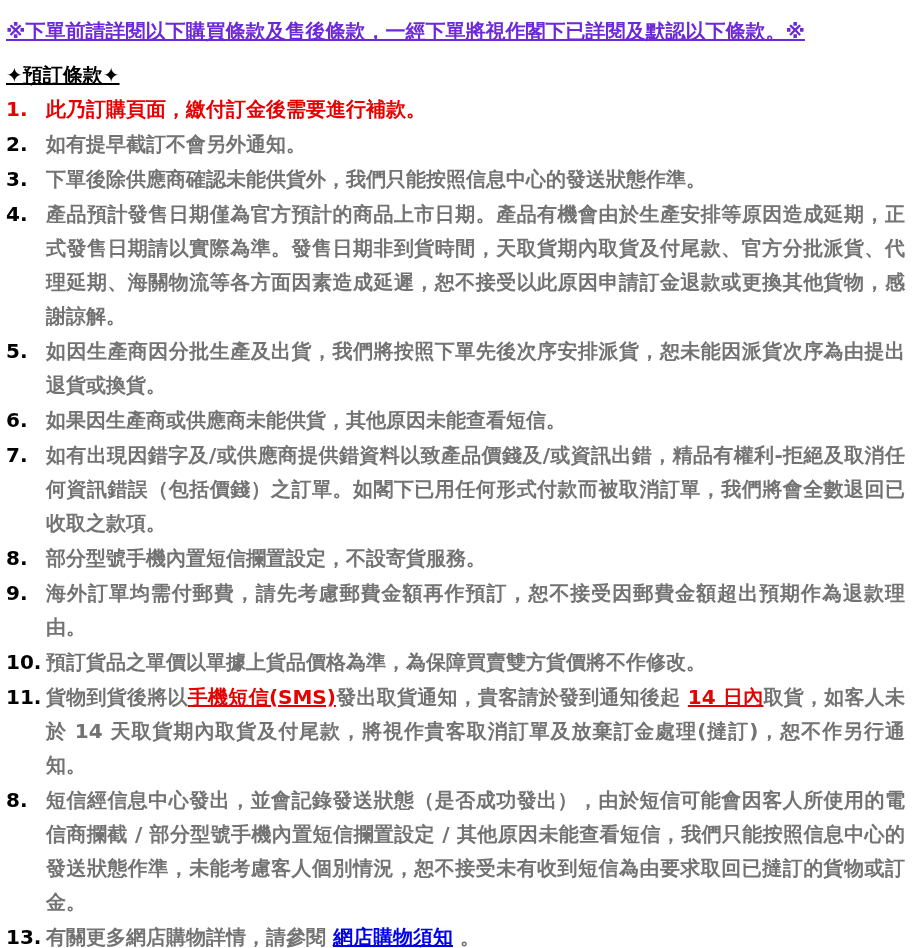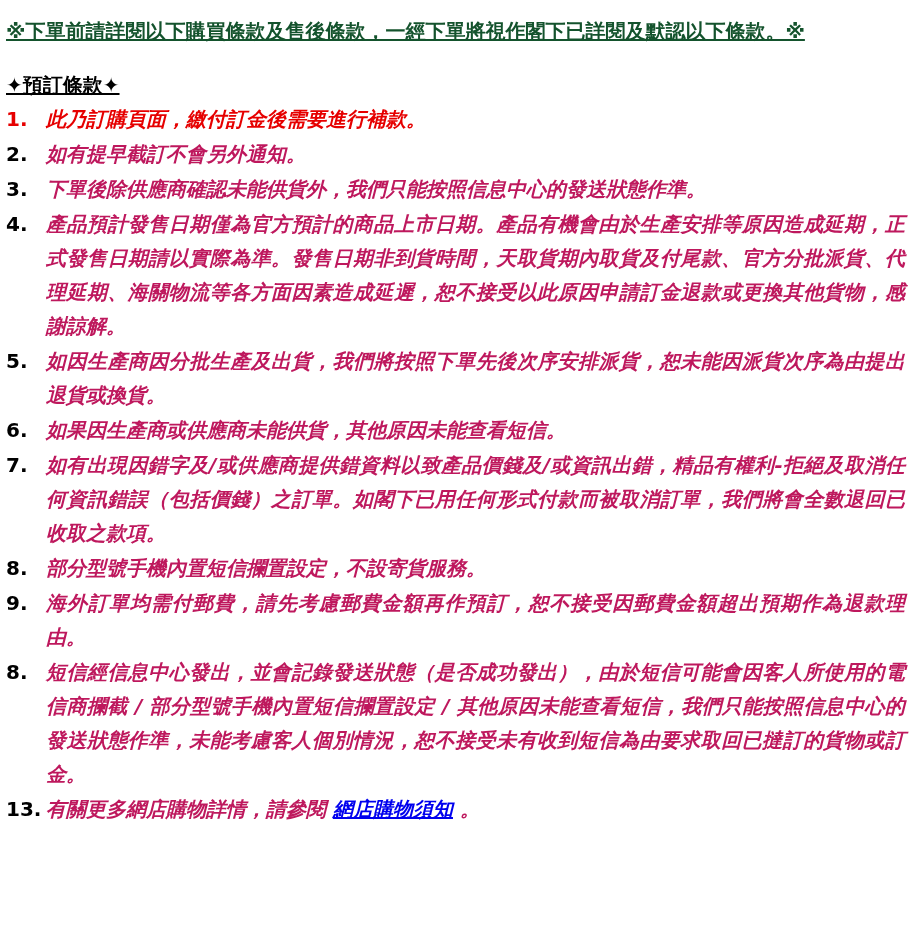--- a/index.html
+++ b/index.html
@@ -13,23 +13,23 @@
     box-sizing: border-box;
     overflow: hidden;
     padding: 10px 8px 0 6px;
     font-family: "DejaVu Sans", sans-serif;
     font-weight: bold;
     color: #000000;
     font-size: 20px;
     line-height: 34px;
   }
   .header {
-    color: #14532d;
+    color: #6d28d9;
     text-decoration: underline;
-    margin: 4px 0 20px 0;
+    margin: 4px 0 10px 0;
   }
   .section-title {
     text-decoration: underline;
     margin: 0 0 0 0;
   }
   .terms-list {
     margin: 0;
     padding: 0;
   }
   .item {
@@ -37,37 +37,36 @@
     align-items: flex-start;
     margin: 0 0 1px 0;
   }
   .num {
     flex: 0 0 40px;
     white-space: nowrap;
   }
   .content {
     flex: 1 1 auto;
     text-align: justify;
-    font-style: italic;
   }
   .item.red .num,
   .seg-red {
     color: #e60000;
   }
   .seg-red-underline {
     color: #e60000;
     text-decoration: underline;
   }
   .seg-link {
     color: #0000ee;
     text-decoration: underline;
     cursor: pointer;
   }
   .seg-normal {
-    color: #be185d;
+    color: #737373;
   }
 </style>
 </head>
 <body>
 
 <div class="page">
   <div class="header">※下單前請詳閱以下購買條款及售後條款，一經下單將視作閣下已詳閱及默認以下條款。※</div>
 
   <div class="section-title">✦預訂條款✦</div>
 
@@ -102,20 +101,28 @@
       </div>
       <div class="item">
         <span class="num">8.</span>
         <span class="content"><span class="seg-normal">部分型號手機內置短信攔置設定，不設寄貨服務。</span></span>
       </div>
       <div class="item">
         <span class="num">9.</span>
         <span class="content"><span class="seg-normal">海外訂單均需付郵費，請先考慮郵費金額再作預訂，恕不接受因郵費金額超出預期作為退款理由。</span></span>
       </div>
       <div class="item">
+        <span class="num">10.</span>
+        <span class="content"><span class="seg-normal">預訂貨品之單價以單據上貨品價格為準，為保障買賣雙方貨價將不作修改。</span></span>
+      </div>
+      <div class="item">
+        <span class="num">11.</span>
+        <span class="content"><span class="seg-normal">貨物到貨後將以</span><span class="seg-red-underline">手機短信(SMS)</span><span class="seg-normal">發出取貨通知，貴客請於發到通知後起 </span><span class="seg-red-underline">14 日內</span><span class="seg-normal">取貨，如客人未於 14 天取貨期內取貨及付尾款，將視作貴客取消訂單及放棄訂金處理(撻訂)，恕不作另行通知。</span></span>
+      </div>
+      <div class="item">
         <span class="num">8.</span>
         <span class="content"><span class="seg-normal">短信經信息中心發出，並會記錄發送狀態（是否成功發出），由於短信可能會因客人所使用的電信商攔截 / 部分型號手機內置短信攔置設定 / 其他原因未能查看短信，我們只能按照信息中心的發送狀態作準，未能考慮客人個別情況，恕不接受未有收到短信為由要求取回已撻訂的貨物或訂金。</span></span>
       </div>
       <div class="item">
         <span class="num">13.</span>
         <span class="content"><span class="seg-normal">有關更多網店購物詳情，請參閱 </span><a href="#" class="seg-link">網店購物須知</a><span class="seg-normal"> 。</span></span>
       </div>
     </div>
 </div>
 

